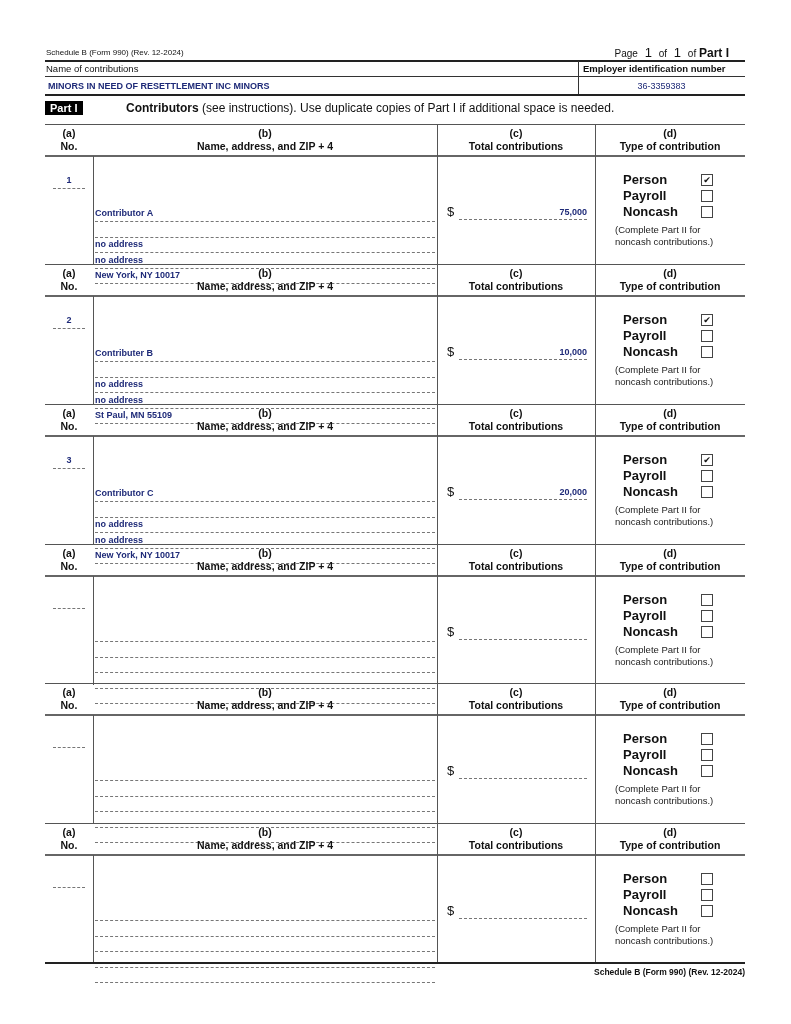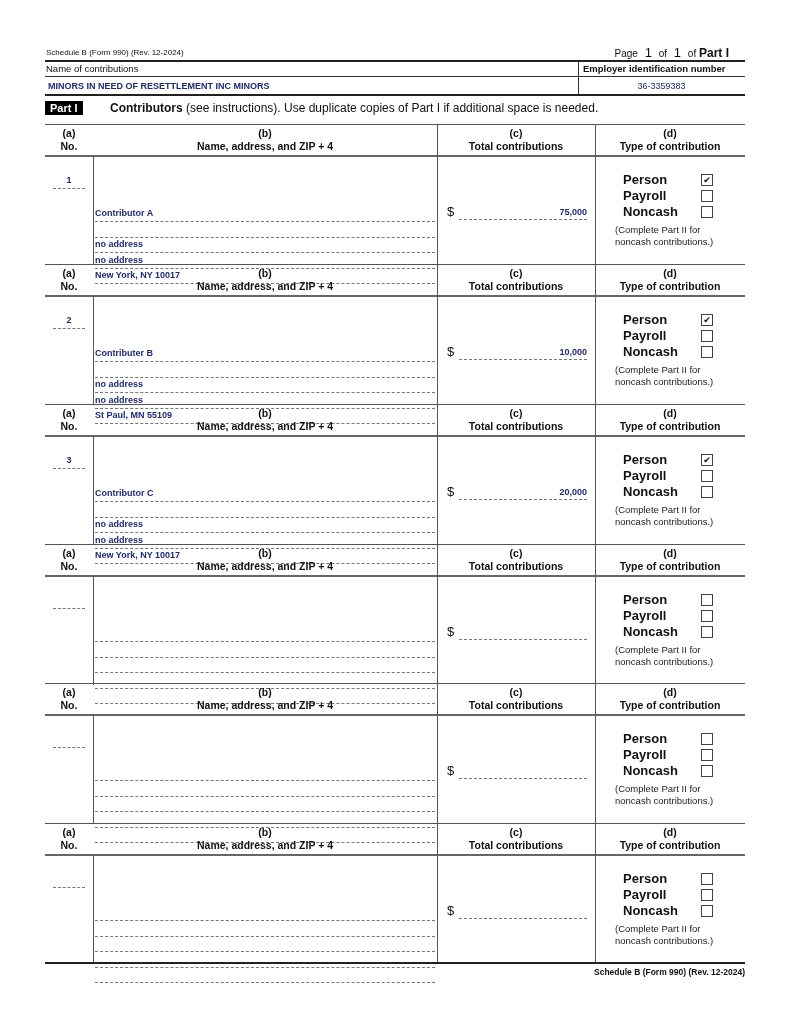--- a/index.html
+++ b/index.html
@@ -11,21 +11,21 @@
   .top-right .part { font-weight: bold; font-size: 12px; }
   .rule-thick { left: 45px; width: 700px; height: 2px; background: #222; }
   .rule-thin { left: 45px; width: 700px; height: 1px; background: #333; }
   .org-label { left: 46px; top: 63px; font-size: 9.5px; }
   .ein-label { left: 583px; top: 63px; font-size: 9.5px; font-weight: bold; }
   .vsep-ein { left: 578px; top: 61px; width: 1px; height: 34px; background: #333; }
   .org-name { left: 48px; top: 81px; font-size: 9px; font-weight: bold; color: #1e2a78; }
   .ein-val { left: 578px; width: 167px; top: 81px; font-size: 9px; font-weight: normal; color: #1e2a78; text-align: center; }
   .part-badge { left: 45px; top: 101px; background: #000; color: #fff; font-weight: bold; font-size: 11px; padding: 1px 5px; }
   .part-title { left: 110px; top: 101px; font-size: 12px; }
-  .part-title b { font-weight: bold; }
+  .part-title b { font-weight: bold; margin-left: 16px; }
 
   .block { position: absolute; left: 45px; width: 700px; height: 140px; border-top: 1.5px solid #555; }
   .hdr { position: absolute; top: 0; height: 30px; text-align: center; font-size: 10.5px; font-weight: bold; line-height: 13px; padding-top: 2px; }
   .h-a { left: 0; width: 48px; }
   .h-b { left: 48px; width: 344px; }
   .h-c { left: 392px; width: 158px; }
   .h-d { left: 550px; width: 150px; }
   .hdr-rule { position: absolute; left: 0; top: 30px; width: 700px; height: 1.5px; background: #666; }
   .vcol { position: absolute; top: 0; width: 1px; height: 140px; background: #555; }
   .v1 { left: 48px; top: 31px; height: 109px; }

